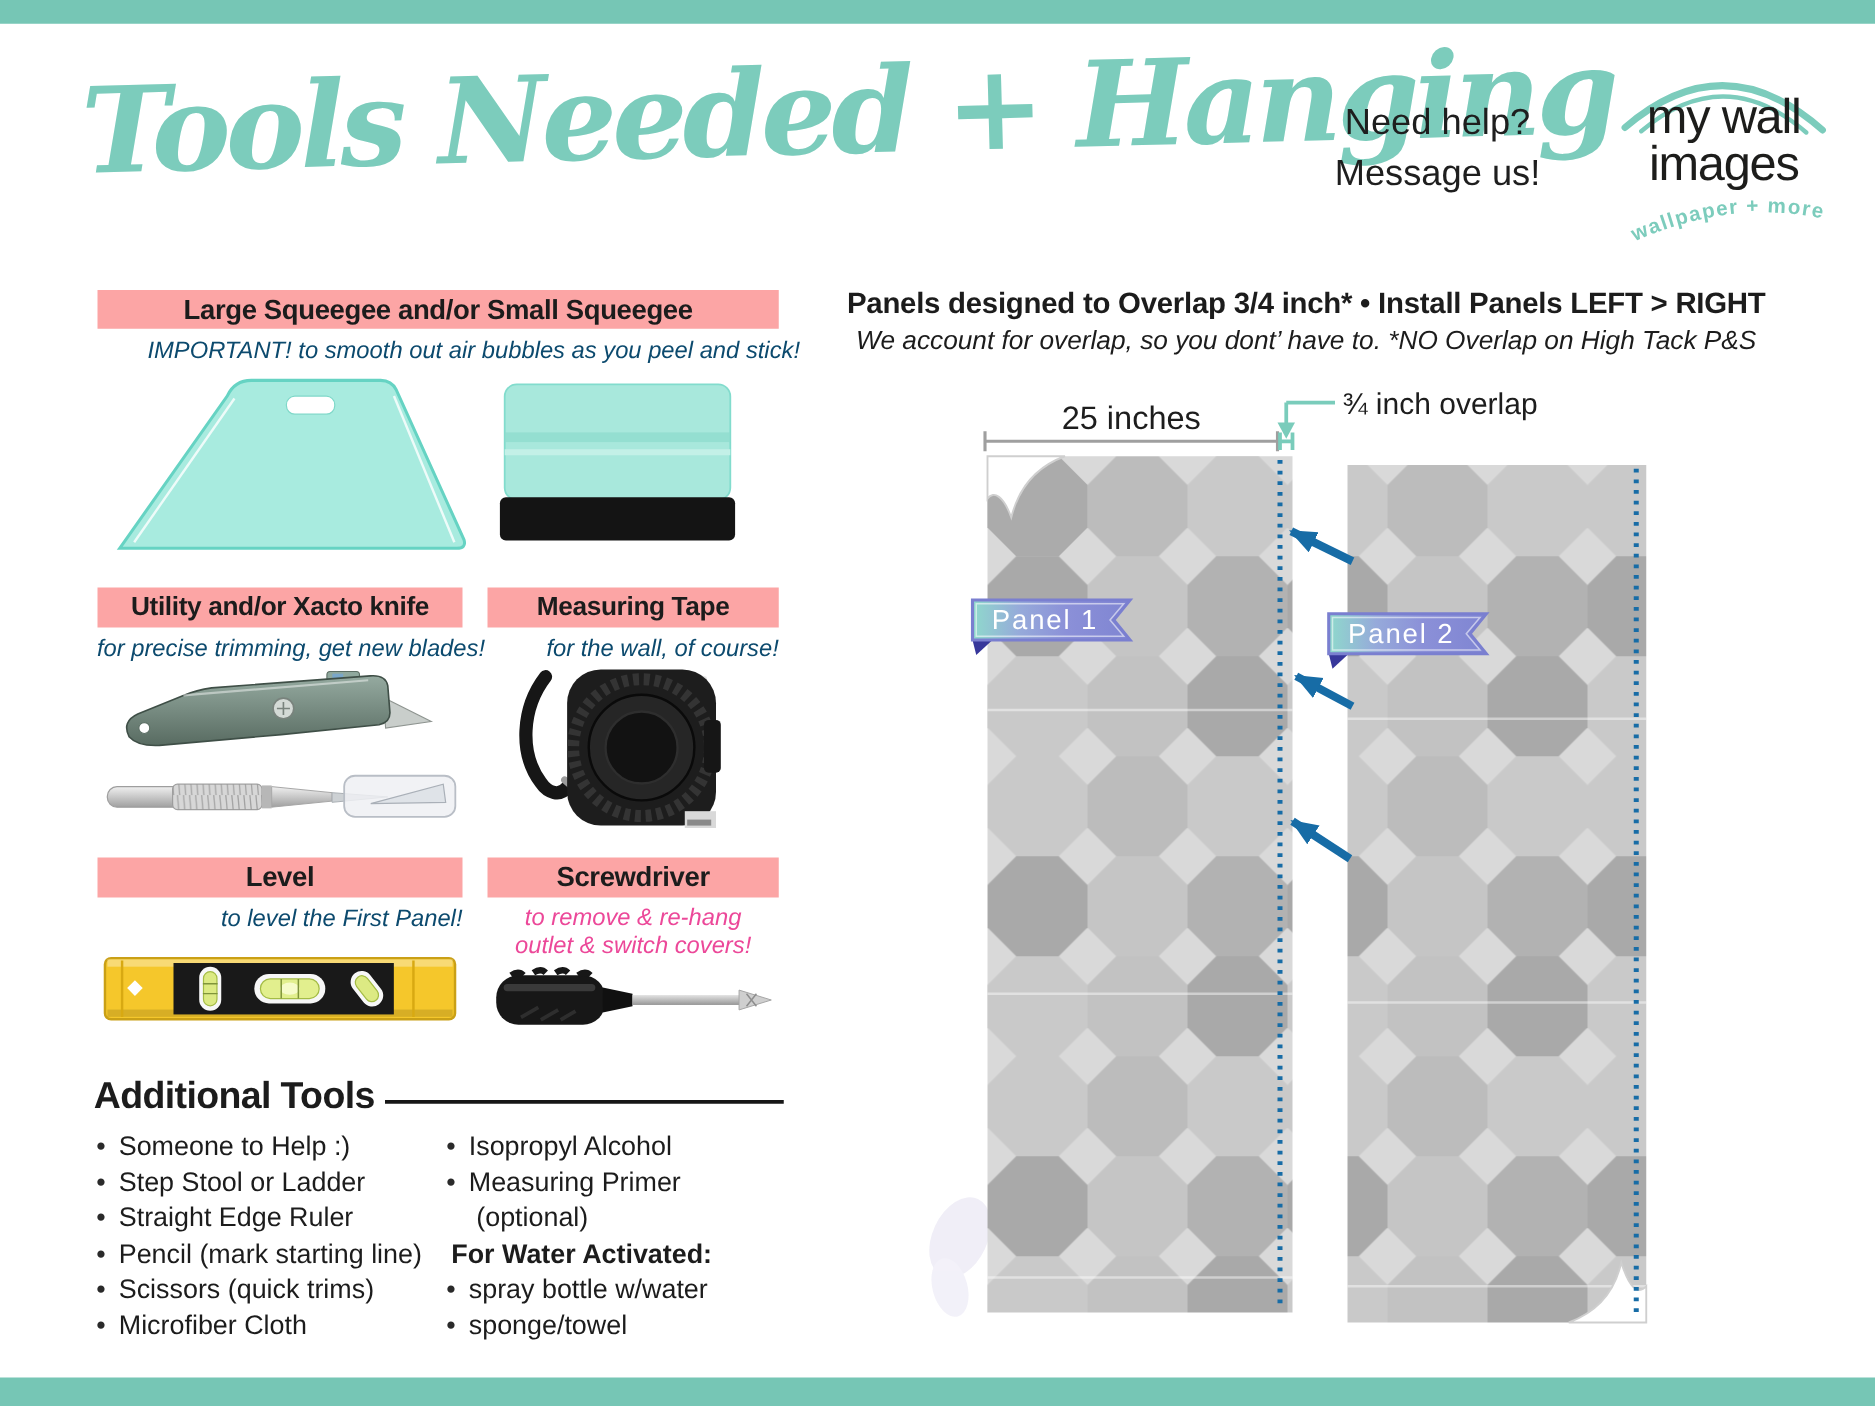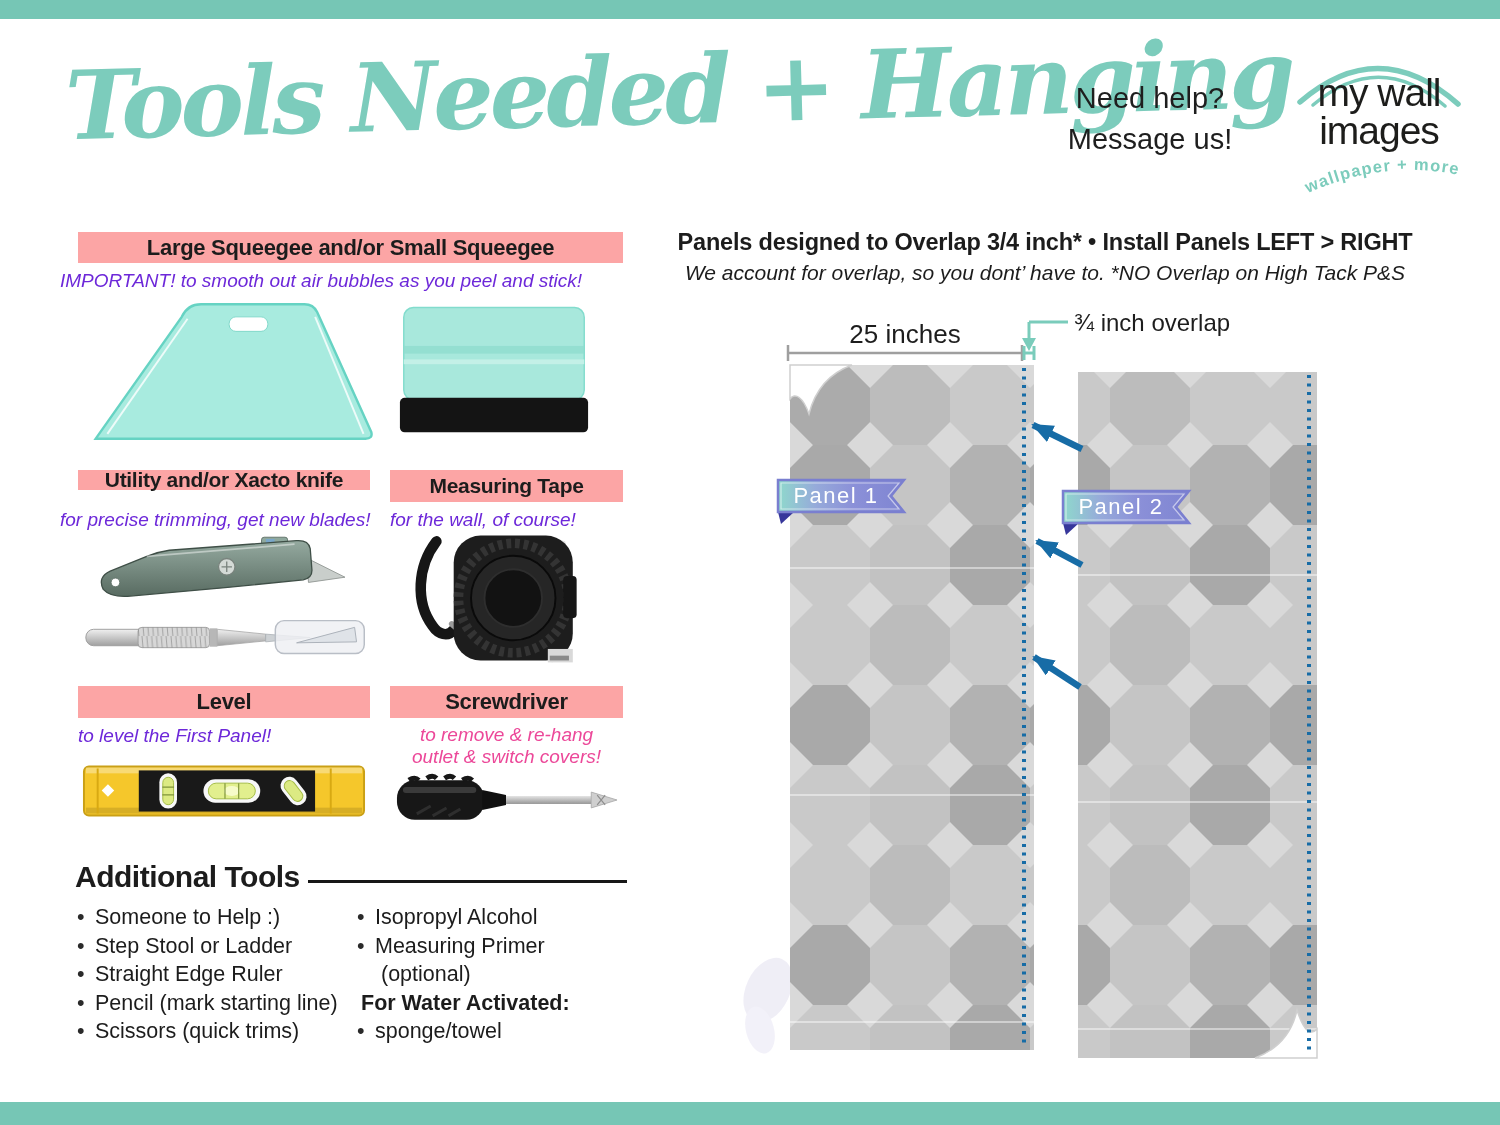--- a/index.html
+++ b/index.html
@@ -9,21 +9,21 @@
   .tealbar{left:0;width:1500px;background:#76c6b5;}
   
   .script-title{left:66px;top:38px;width:935px;height:175px;
     font-family:"DejaVu Serif",serif;font-style:italic;font-weight:bold;
     font-size:95px;letter-spacing:-4px;color:#7cccbc;transform:rotate(-1.5deg);white-space:nowrap;}
   .help{left:1030px;top:78px;width:240px;text-align:center;font-size:29px;line-height:41px;color:#1e1e1e;}
   
   .bar{background:#fca5a5;display:flex;align-items:center;justify-content:center;
        font-weight:bold;font-size:22px;letter-spacing:-0.3px;white-space:nowrap;}
   .bar.narrow{font-size:21px;}
-  .note{font-style:italic;font-size:19px;text-align:left;color:#6d28d9;white-space:nowrap;}
+  .note{font-style:italic;font-size:19px;text-align:right;color:#0c4a6e;white-space:nowrap;}
   .note2{font-style:italic;font-size:19px;line-height:22px;text-align:center;color:#ec4899;}
   
   .addl-row{left:75px;top:860px;width:552px;display:flex;align-items:center;}
   .addl-title{font-size:30px;font-weight:bold;letter-spacing:-0.5px;white-space:nowrap;}
   .addl-line{flex:1;height:3px;background:#171717;margin-left:8px;margin-top:8px;}
   ul.tools-list{list-style:none;margin:0;padding:0;font-size:21.5px;line-height:28.5px;}
   ul.tools-list li{padding-left:20px;position:relative;white-space:nowrap;}
   ul.tools-list li.bullet::before{content:"•";position:absolute;left:2px;top:0;color:#2a2a2a;}
   ul.tools-list li.indent{padding-left:26px;}
   ul.tools-list li.boldline{font-weight:bold;padding-left:6px;}
@@ -71,21 +71,21 @@
     <rect x="146" y="20" width="40" height="15" rx="7" fill="#ffffff" stroke="#7fd8c9"></rect>
   </svg>
 
   <svg class="abs" style="left:398px;top:300px;" width="192" height="138" viewBox="0 0 200 140">
     <rect x="6" y="6" width="188" height="96" rx="10" fill="#a8e8dc" stroke="#82dccd" stroke-width="1.5"></rect>
     <rect x="6" y="46" width="188" height="8" fill="#8fdcce" opacity="0.8"></rect>
     <rect x="6" y="60" width="188" height="5" fill="#c3f0e7"></rect>
     <rect x="2" y="100" width="196" height="36" rx="5" fill="#141414"></rect>
   </svg>
 
-  <div class="abs bar narrow" style="left:78px;top:470px;width:292px;height:20px;">Utility and/or Xacto knife</div>
+  <div class="abs bar narrow" style="left:78px;top:470px;width:292px;height:32px;">Utility and/or Xacto knife</div>
   <div class="abs bar narrow" style="left:390px;top:470px;width:233px;height:32px;">Measuring Tape</div>
   <div class="abs note" style="left:60px;top:509px;width:328px;">for precise trimming, get new blades!</div>
   <div class="abs note" style="left:390px;top:509px;width:233px;">for the wall, of course!</div>
 
   <svg class="abs" style="left:80px;top:532px;" width="290" height="80" viewBox="0 0 300 92">
     <defs>
       <linearGradient id="kgrad" x1="0" y1="0" x2="0" y2="1">
         <stop offset="0" stop-color="#95aaa0"></stop>
           <stop offset="1" stop-color="#586b61"></stop>
       </linearGradient>
@@ -186,26 +186,28 @@
   <div class="abs addl-row">
     <span class="addl-title">Additional Tools</span>
     <span class="addl-line"></span>
   </div>
   <ul class="tools-list abs" style="left:75px;top:903px;width:280px;">
     <li class="bullet">Someone to Help :)</li>
     <li class="bullet">Step Stool or Ladder</li>
     <li class="bullet">Straight Edge Ruler</li>
     <li class="bullet">Pencil (mark starting line)</li>
     <li class="bullet">Scissors (quick trims)</li>
+    <li class="bullet">Microfiber Cloth</li>
   </ul>
   <ul class="tools-list abs" style="left:355px;top:903px;width:272px;">
     <li class="bullet">Isopropyl Alcohol</li>
     <li class="bullet">Measuring Primer</li>
     <li class="indent">(optional)</li>
     <li class="boldline">For Water Activated:</li>
+    <li class="bullet">spray bottle w/water</li>
     <li class="bullet">sponge/towel</li>
   </ul>
 
   <div class="abs install-heading">Panels designed to Overlap 3/4 inch* • Install Panels LEFT &gt; RIGHT</div>
   <div class="abs install-note">
     <span>We account for overlap, so you dont’ have to. </span><span class="ul">*NO Overlap on High Tack P&amp;S</span>
   </div>
 
   <svg class="abs" style="left:730px;top:300px;" width="740" height="780" viewBox="0 0 740 780">
     <defs>

